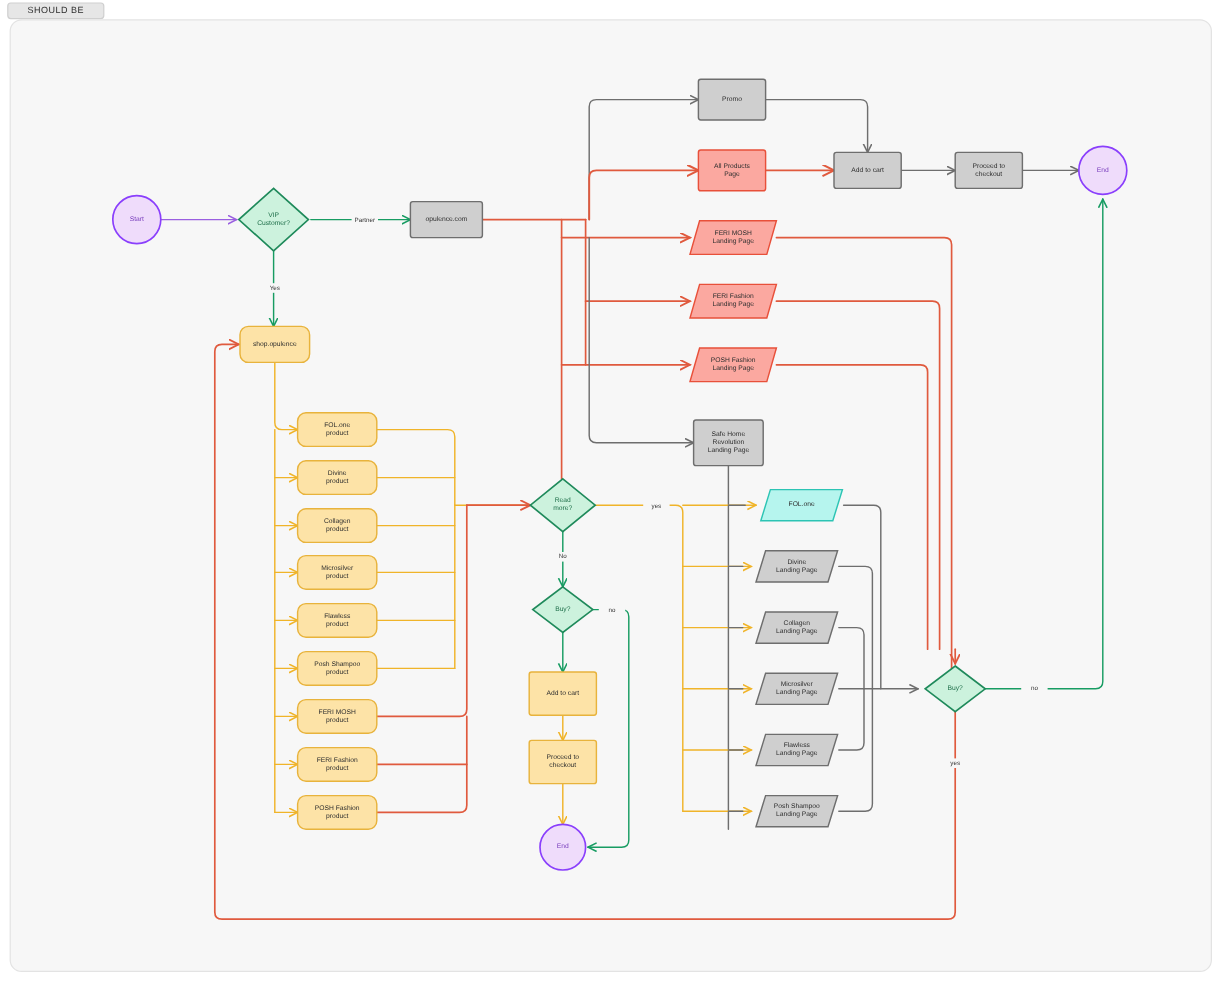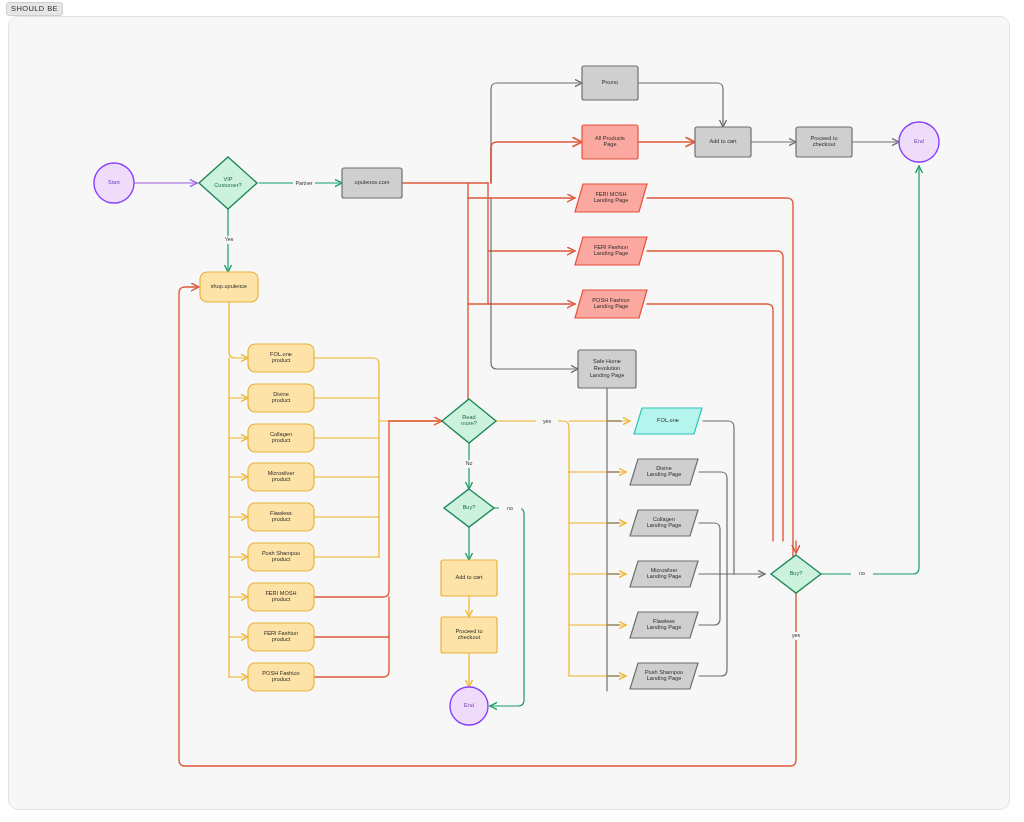--- a/index.html
+++ b/index.html
@@ -1,18 +1,18 @@
 <!DOCTYPE html>
 <html><head>
 <meta charset="utf-8">
 <style>
   html,body{margin:0;padding:0;background:#ffffff;}
   body{width:1024px;height:822px;font-family:"Liberation Sans",sans-serif;overflow:hidden;}
   #tab{position:absolute;left:6px;top:2px;background:#e6e6e6;border:1px solid #cfcfcf;border-radius:3px;
-       font-size:7.5px;color:#2b2b2b;padding:2px 4px;letter-spacing:.4px;line-height:1;}
+       font-size:7.5px;color:#2b2b2b;padding:2px 16px;letter-spacing:.4px;line-height:1;}
   #canvas{position:absolute;left:8px;top:16px;width:1000px;height:792px;background:#f7f7f7;
           border:1px solid #e3e3e3;border-radius:10px;overflow:hidden;}
   svg{position:absolute;left:0;top:0;}
   .nodeLabel{font-size:5.6px;fill:#2f2f2f;text-anchor:middle;dominant-baseline:middle;}
   .edgeLabel{font-size:5.2px;fill:#333;text-anchor:middle;dominant-baseline:middle;}
   .lblpurple{fill:#7a3fbd;}
   .lblgreen{fill:#1f6f4a;}
 </style>
 </head>
 <body>

